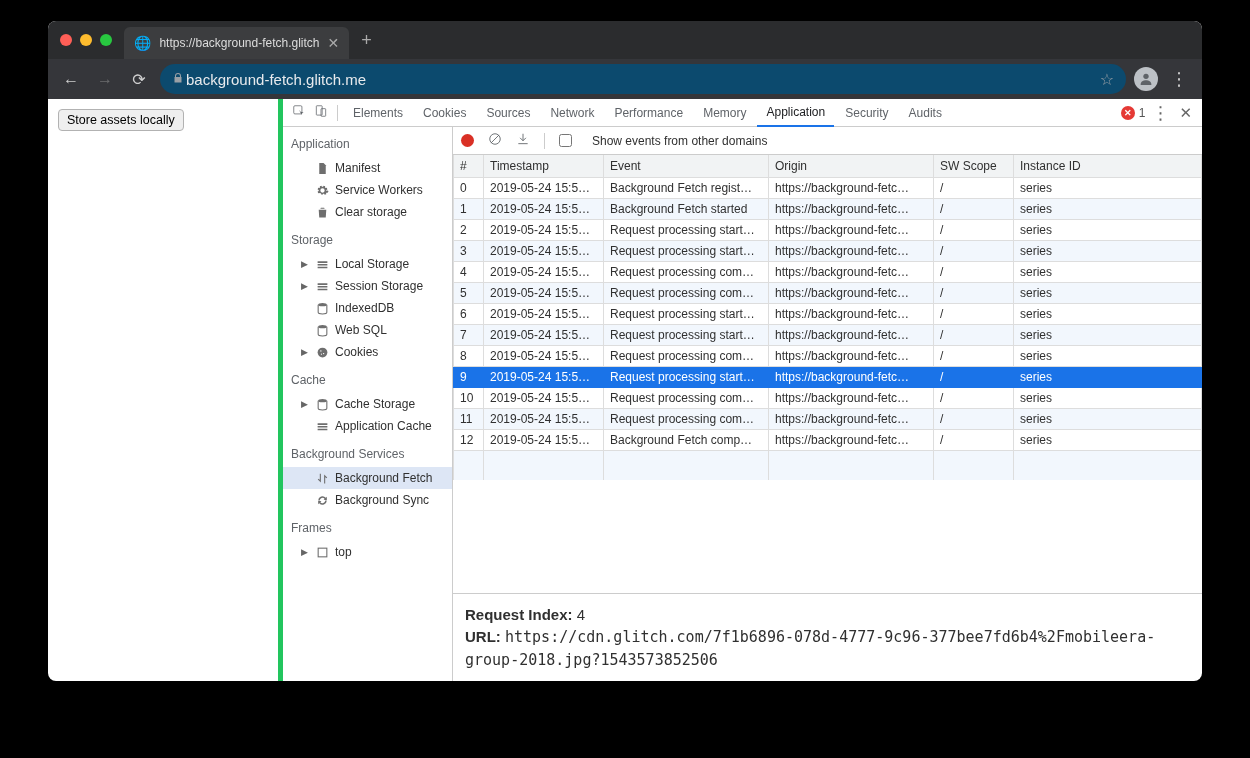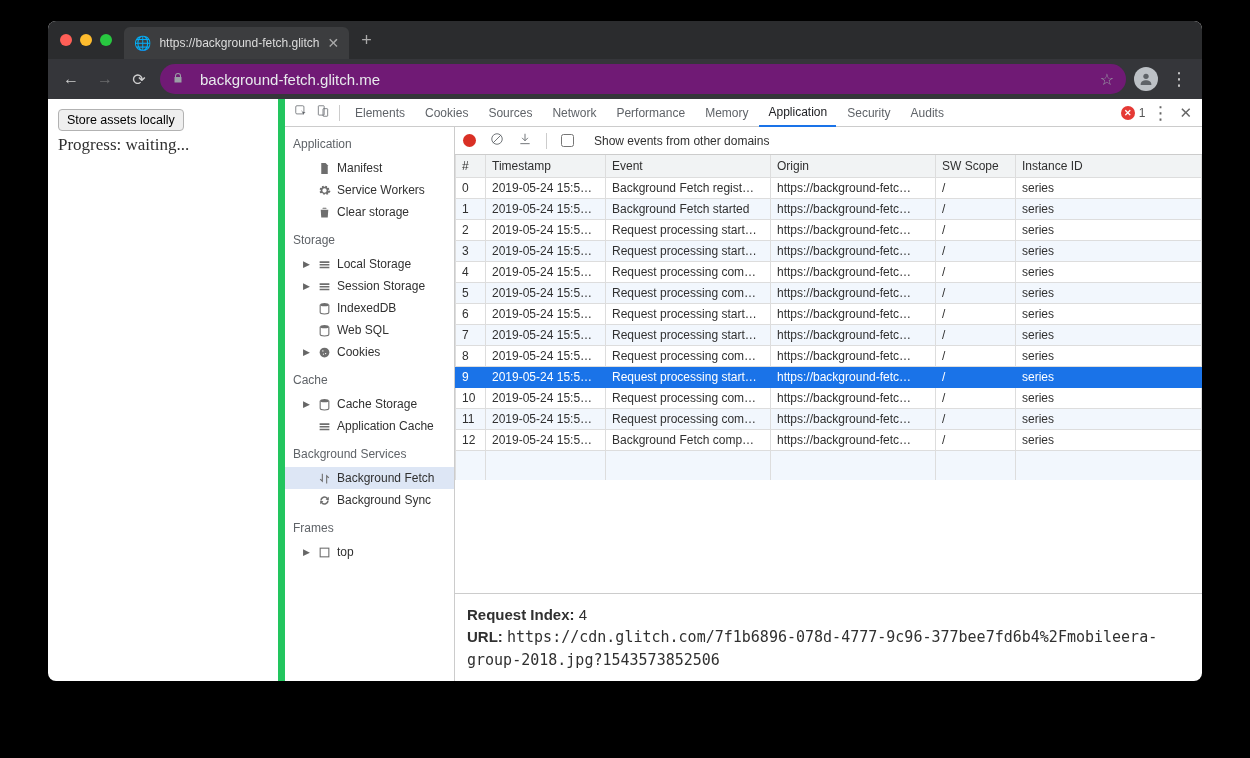--- a/index.html
+++ b/index.html
@@ -11,34 +11,34 @@
   .dot { width: 12px; height: 12px; border-radius: 50%; }
   .dot.r{background:#ff5f57}.dot.y{background:#febc2e}.dot.g{background:#28c840}
   .tab { display: flex; align-items: center; background: #3c3d3f; border-radius: 6px 6px 0 0; height: 32px; margin-top: 6px; padding: 0 10px; color: #ddd; gap: 8px; font-size: 12px; }
   .tab .globe { color: #9aa0a6; font-size: 14px; }
   .tab .x { color: #aaa; font-size: 14px; }
   .newtab { color: #aaa; font-size: 18px; padding: 0 12px; }
   
   .toolbar { height: 40px; background: #35363a; display: flex; align-items: center; padding: 0 10px; gap: 8px; }
   .tbtn { color: #cfcfcf; width: 26px; text-align: center; font-size: 16px; }
   .tbtn.dis { color: #6b6c6e; }
-  .omnibox { flex: 1; background: #701a75; border-radius: 16px; height: 30px; display: flex; align-items: center; padding: 0 12px; color: #e8eaed; gap: 16px; }
+  .omnibox { flex: 1; background: #0c4a6e; border-radius: 16px; height: 30px; display: flex; align-items: center; padding: 0 12px; color: #e8eaed; gap: 2px; }
   .omnibox .lock svg { width: 12px; height: 12px; fill: #9aa0a6; }
   .omnibox .url { font-size: 15px; color: #e8eaed; }
   .omnibox .star { margin-left: auto; color: #9aa0a6; font-size: 16px; }
   .avatar { width: 24px; height: 24px; border-radius: 50%; background: #bdc1c6; display:flex; align-items:center; justify-content:center;}
   .avatar svg{width:16px;height:16px;fill:#5f6368}
   .kebab { color: #cfcfcf; font-size: 18px; padding: 0 4px; }
   
   .content { flex: 1; display: flex; min-height: 0; }
   .page { width: 230px; padding: 10px; font-family: "Times New Roman", serif; }
   .page button { font-size: 12.5px; padding: 3px 8px; background: #efefef; border: 1px solid #b2b2b2; border-radius: 4px; }
   .page .progress { font-size: 17px; margin-top: 4px; }
   
-  .devtools { flex: 1; display: flex; flex-direction: column; border-left: 7px solid #22c55e; min-width: 0; }
+  .devtools { flex: 1; display: flex; flex-direction: column; border-left: 5px solid #22c55e; min-width: 0; }
   .dt-tabs { height: 28px; border-bottom: 1px solid #ccc; display: flex; align-items: center; padding: 0 6px; gap: 2px; font-size: 12px; color: #5f6368; }
   .dt-tabs .sel-ico { width: 20px; text-align: center; color: #5f6368; }
   .dt-tabs .sel-ico svg{width:14px;height:14px;stroke:#5f6368;fill:none;stroke-width:1.3}
   .dt-tabs .t { padding: 0 9px; height: 100%; display:flex; align-items:center; cursor: default; }
   .dt-tabs .t.active { color: #202124; border-bottom: 2px solid #1a73e8; margin-bottom: -1px; }
   .dt-tabs .err { margin-left: auto; display:flex; align-items:center; gap:4px; color:#555; }
   .dt-tabs .err .ico{width:14px;height:14px;border-radius:50%;background:#e53935;color:#fff;display:flex;align-items:center;justify-content:center;font-size:9px;font-weight:bold}
   .dt-tabs .close{font-size:15px;color:#666;padding:0 4px}
   .dt-body { flex:1; display:flex; min-height:0; }
   
@@ -104,21 +104,20 @@
           <circle cx="12" cy="8" r="4"></circle>
           <path d="M4 20c0-4 4-6 8-6s8 2 8 6v1H4v-1z"></path>
         </svg>
       </div>
     <div class="kebab">⋮</div>
   </div>
 
   <div class="content">
     <div class="page">
       <button>Store assets locally</button>
-      <div class="progress">Progress: waiting...</div>
     </div>
 
     <div class="devtools">
 
       <div class="dt-tabs">
         <span class="sel-ico"><svg viewBox="0 0 24 24">
               <rect x="3" y="3" width="14" height="14" rx="2"></rect>
               <path d="M12 12l8 3-3 1-1 3-3-8z" fill="#5f6368" stroke="none"></path>
             </svg></span>
         <span class="sel-ico"><svg viewBox="0 0 24 24">

